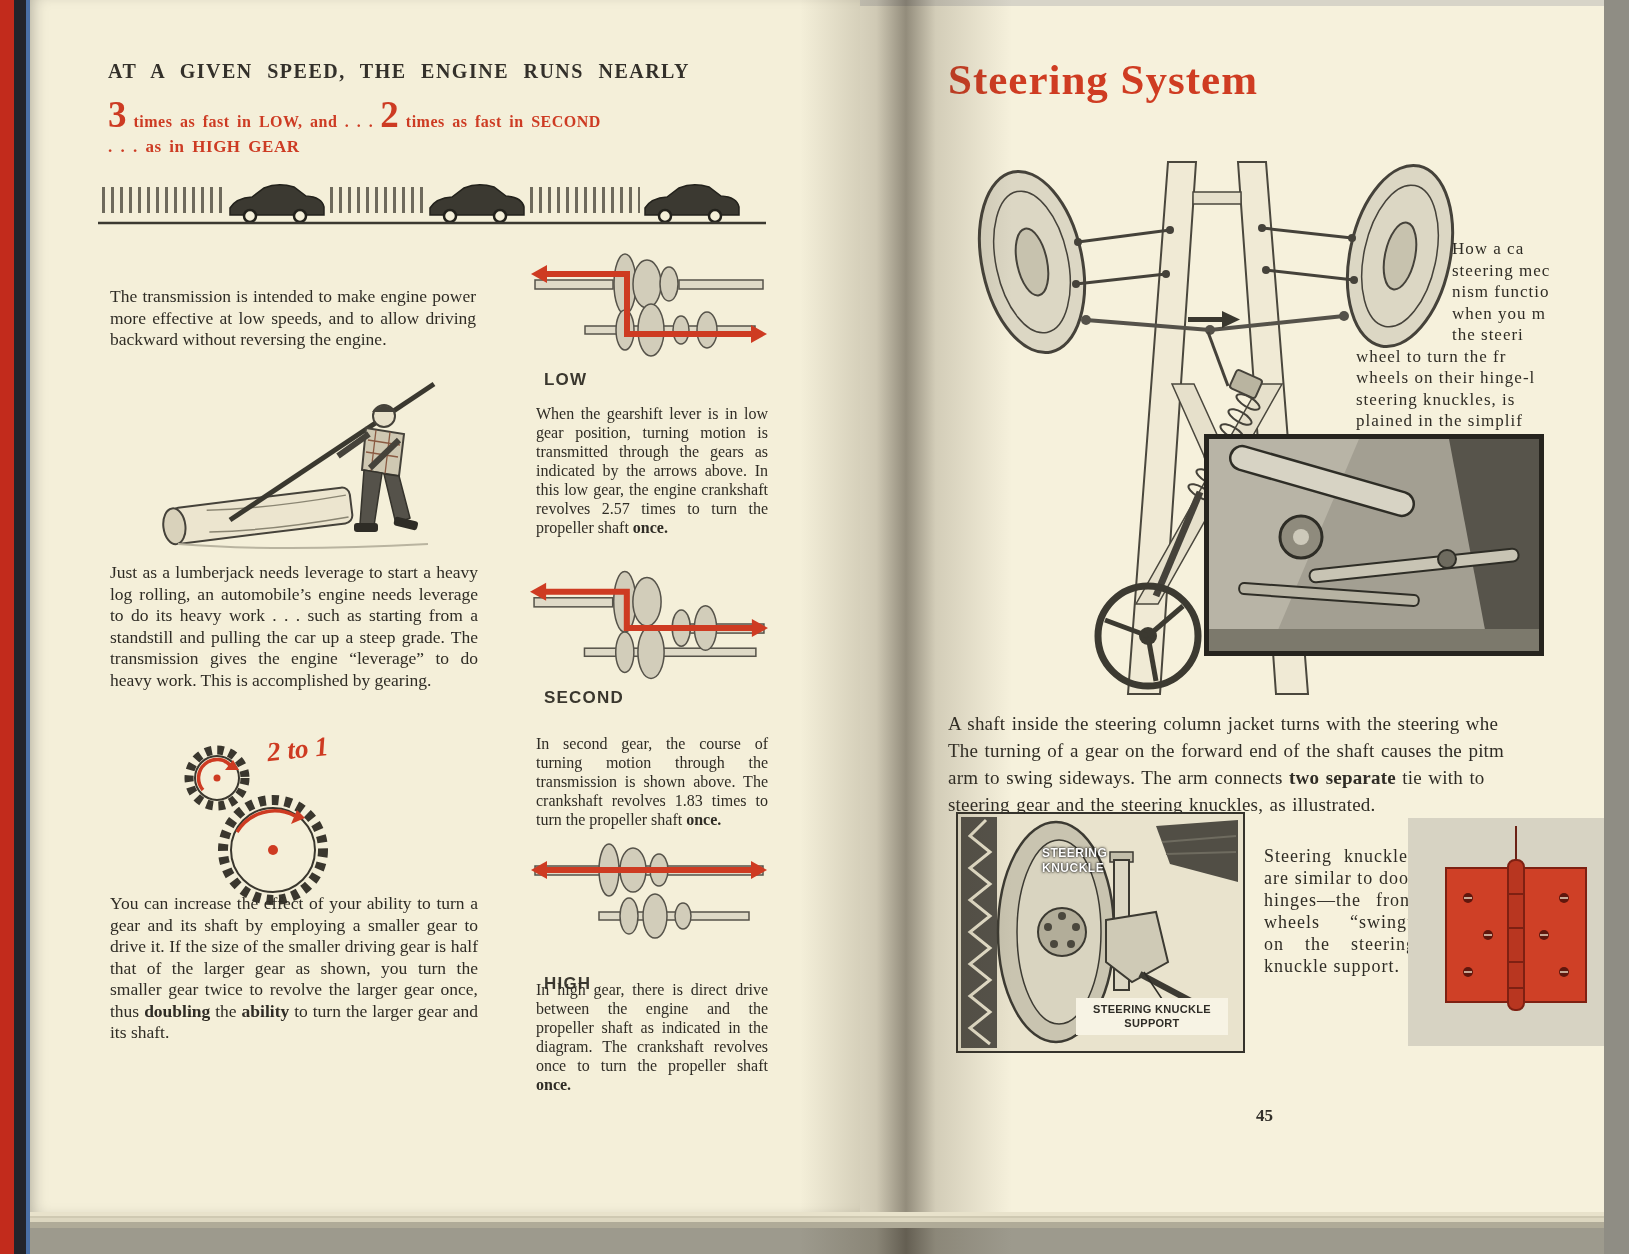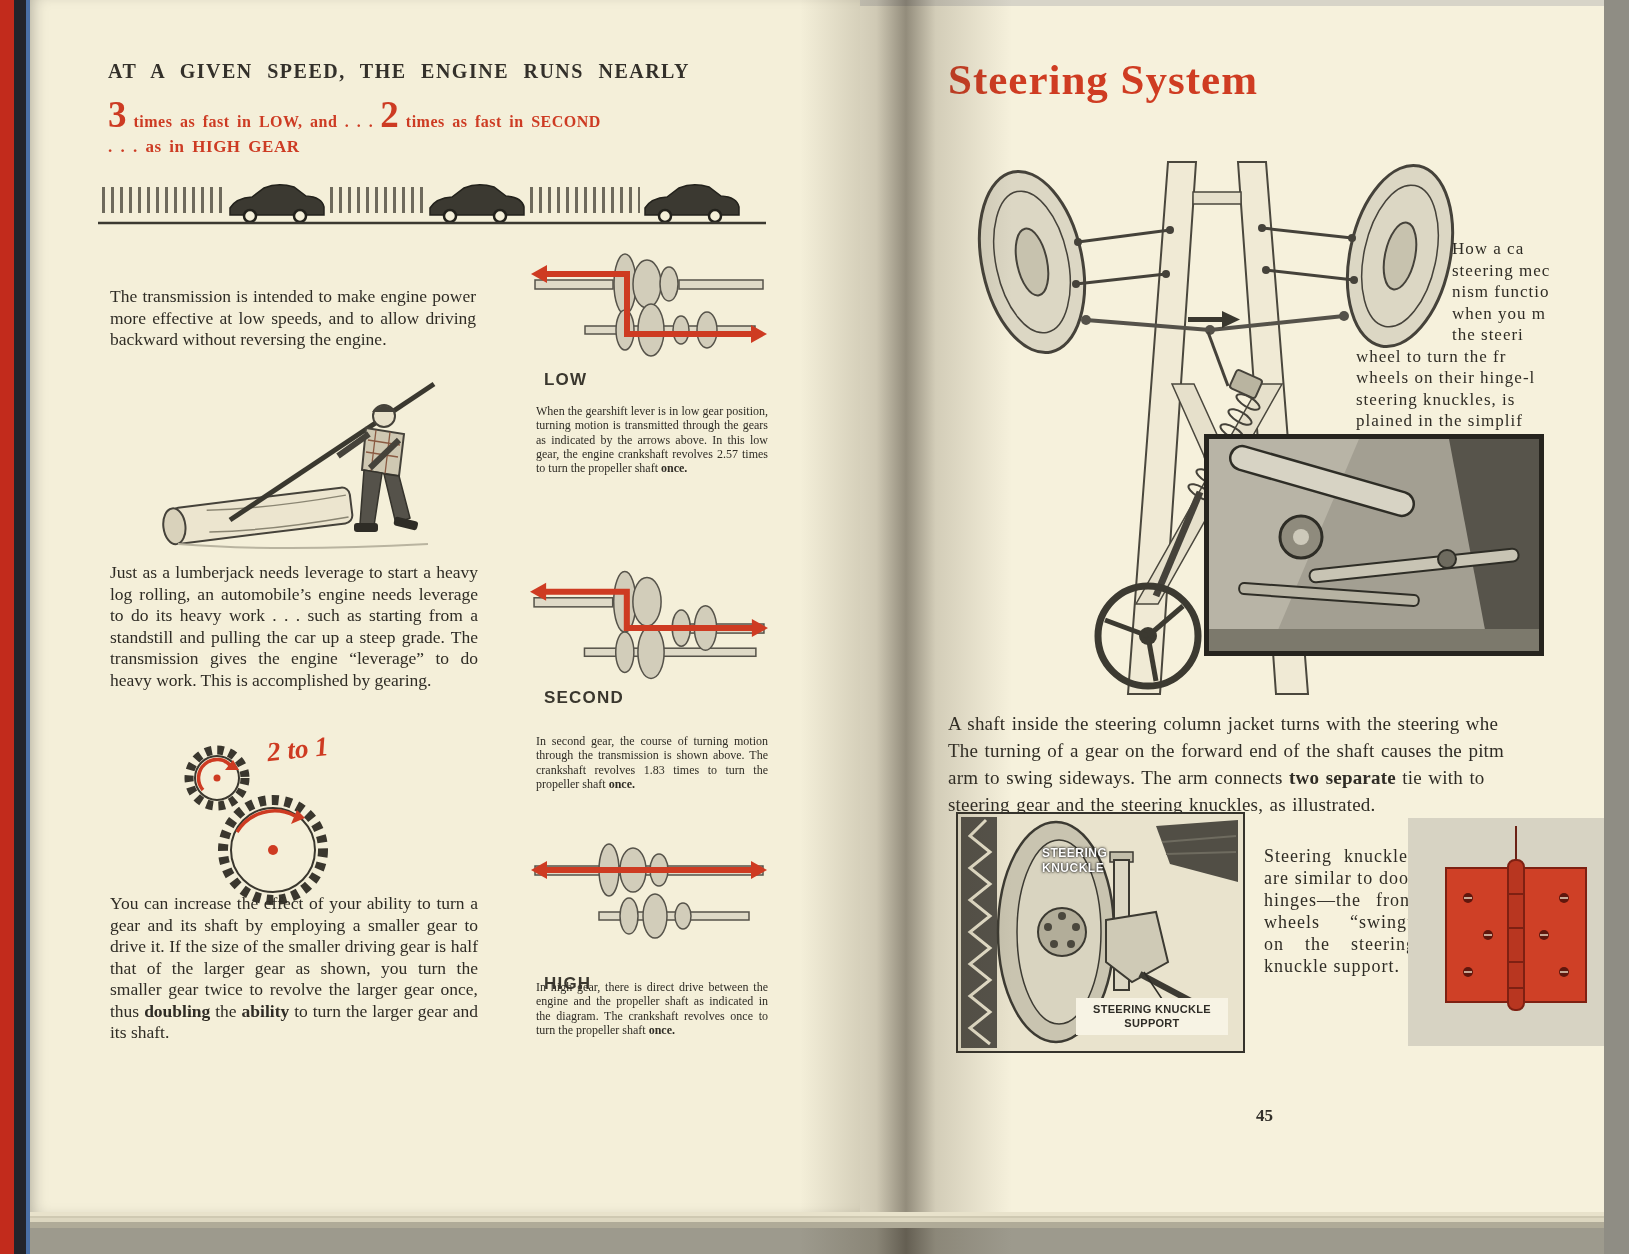--- a/index.html
+++ b/index.html
@@ -22,21 +22,21 @@
     background:linear-gradient(90deg,rgba(70,60,40,0) 0%,rgba(70,60,40,.22) 36%,rgba(38,30,18,.48) 50%,rgba(70,60,40,.20) 64%,rgba(70,60,40,0) 100%);}
   .abs{position:absolute;}
   
   .hdr{font-weight:bold;font-size:20px;letter-spacing:1.5px;word-spacing:8px;color:#33302a;}
   .subhead{color:#cd3b23;font-weight:bold;}
   .subhead .row{display:flex;align-items:baseline;gap:7px;}
   .subhead .big{font-size:37px;line-height:1;}
   .subhead .seg{font-size:16px;letter-spacing:.5px;word-spacing:3px;}
   .subhead .line2{font-size:17px;letter-spacing:.5px;word-spacing:3px;margin-top:4px;}
   .para{font-size:17.5px;line-height:1.23;text-align:justify;text-align-last:left;}
-  .cap{font-size:12px;line-height:1.19;text-align:justify;text-align-last:left;}
+  .cap{font-size:16px;line-height:1.19;text-align:justify;text-align-last:left;}
   .diag-label{font-family:"Liberation Sans",sans-serif;font-weight:bold;font-size:17px;letter-spacing:1.2px;color:#3a372e;}
   .pageno{font-size:17px;font-weight:bold;color:#33302a;}
   .ratio-label{color:#ce3b22;font-style:italic;font-weight:bold;font-size:27px;transform:rotate(-6deg);}
   
   .rp-title{color:#cf3c22;font-weight:bold;font-size:43px;letter-spacing:1px;line-height:1;}
   .intro-line{font-size:17px;line-height:21.5px;letter-spacing:1px;white-space:nowrap;}
   .intro-line.ind{padding-left:96px;}
   .body-line{font-size:19px;line-height:27px;letter-spacing:.2px;word-spacing:1.5px;white-space:nowrap;}
   .knuckle-par{font-size:18px;line-height:1.22;letter-spacing:1px;text-align:justify;text-align-last:left;}
   .photo-frame{border:5px solid #26241e;background:#a39f92;}

